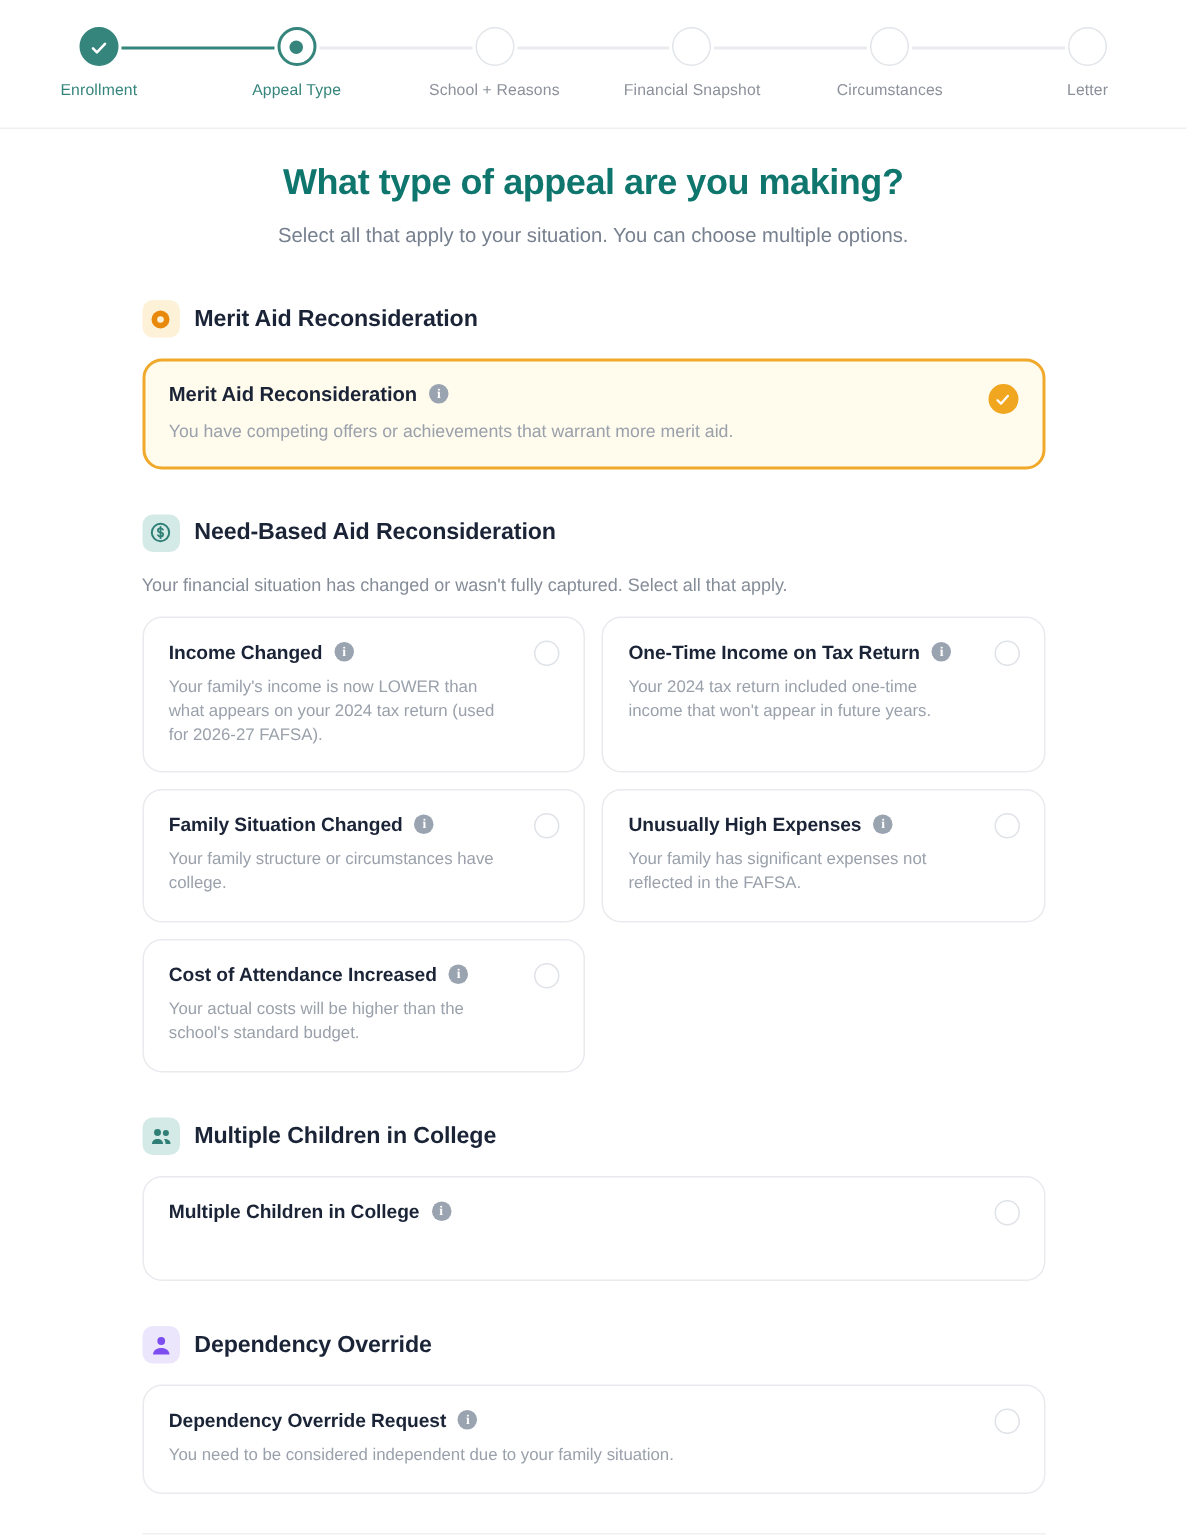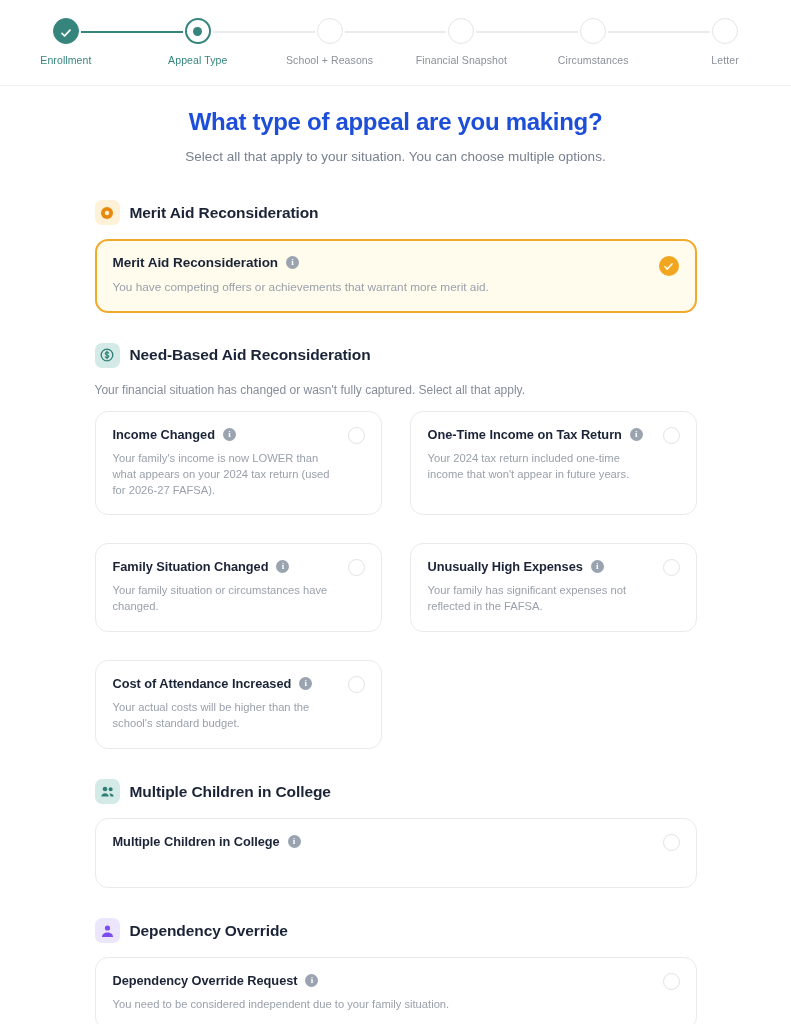--- a/index.html
+++ b/index.html
@@ -84,21 +84,21 @@
   .connector.filled { background: #35857c; }
 
   
   .page-head {
     text-align: center;
     padding-top: 22px;
   }
   .page-title {
     font-size: 24px;
     font-weight: bold;
-    color: #1d4ed8;
+    color: #0f766e;
     letter-spacing: -.3px;
   }
   .page-sub {
     margin-top: 13px;
     font-size: 13.5px;
     color: #77808e;
   }
 
   
   .content {
@@ -136,21 +136,21 @@
   .sec-desc {
     margin-top: 15px;
     font-size: 12px;
     color: #858d99;
   }
 
   .cards { margin-top: 14px; }
   .cards.grid {
     display: grid;
     grid-template-columns: 1fr 1fr;
-    gap: 28px;
+    gap: 11px;
   }
 
   .card {
     position: relative;
     border: 1px solid #e8eaee;
     border-radius: 13px;
     background: #ffffff;
     padding: 15px 17px 16px 17px;
     min-height: 78px;
   }
@@ -335,21 +335,21 @@
             <span class="info-icon">i</span>
           </div>
           <div class="card-desc">Your 2024 tax return included one-time income that won't appear in future years.</div>
           <span class="radio"></span>
         </div>
         <div class="card">
           <div class="card-top">
             <span class="card-title">Family Situation Changed</span>
             <span class="info-icon">i</span>
           </div>
-          <div class="card-desc">Your family situation or circumstances have changed.</div>
+          <div class="card-desc">Your family structure or circumstances have college.</div>
           <span class="radio"></span>
         </div>
         <div class="card">
           <div class="card-top">
             <span class="card-title">Unusually High Expenses</span>
             <span class="info-icon">i</span>
           </div>
           <div class="card-desc">Your family has significant expenses not reflected in the FAFSA.</div>
           <span class="radio"></span>
         </div>

